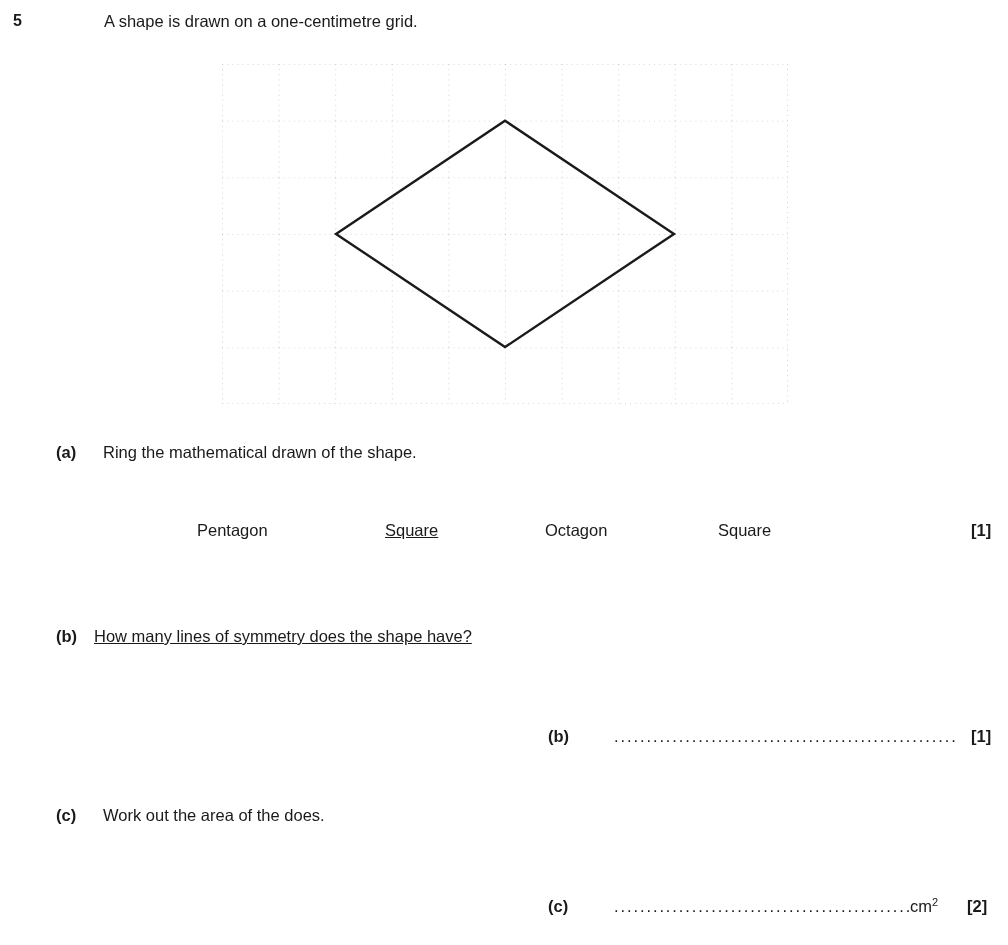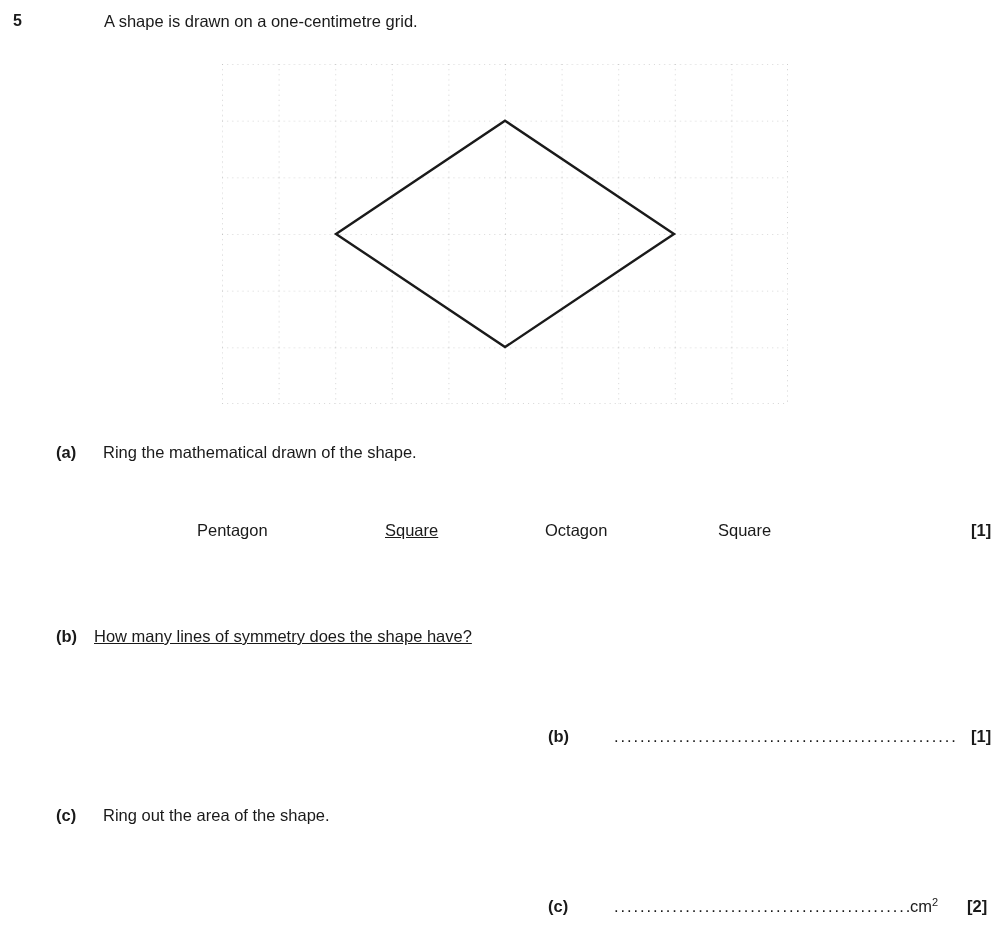--- a/index.html
+++ b/index.html
@@ -189,20 +189,20 @@
 <div class="abs part-label" id="part-b-label">(b)</div>
 <div class="abs part-text" id="part-b-text">How many lines of symmetry does the shape have?</div>
 
 <div class="abs answer-line" id="answer-b">
   <span class="answer-tag" id="answer-b-tag">(b)</span>
   <span class="dotted-rule" id="answer-b-dots">..........................................................</span>
   <span class="marks" id="marks-b">[1]</span>
 </div>
 
 <div class="abs part-label" id="part-c-label">(c)</div>
-<div class="abs part-text" id="part-c-text">Ring out the area of the shape.</div>
+<div class="abs part-text" id="part-c-text">Work out the area of the does.</div>
 
 <div class="abs answer-line" id="answer-c">
   <span class="answer-tag" id="answer-c-tag">(c)</span>
   <span class="dotted-rule" id="answer-c-dots">................................................</span>
   <span class="answer-unit" id="answer-c-unit"><span>cm</span><sup>2</sup></span>
   <span class="marks" id="marks-c">[2]</span>
 </div>
 
 </body></html>

